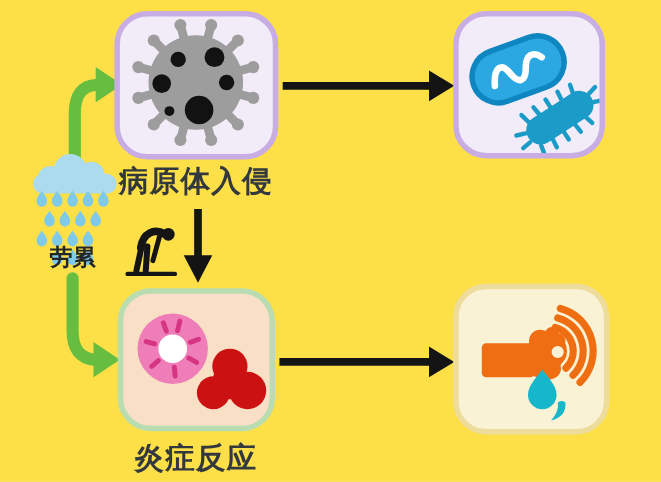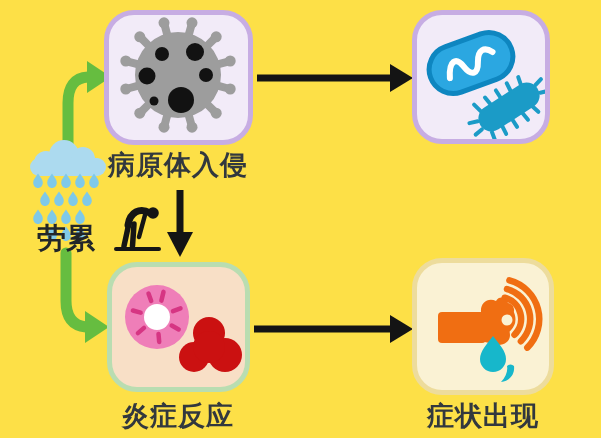--- a/index.html
+++ b/index.html
@@ -30,21 +30,21 @@
     font-size:27px;
     line-height:1.1;
     color:#32383E;
     letter-spacing:1px;
   }
   .cause-label{
     position:absolute;
     left:28px;top:224px;width:76px;
     text-align:center;
     font-weight:bold;
-    font-size:29px;
+    font-size:21px;
     line-height:1;
     color:#222629;
   }
   svg{display:block;}
   .abs{position:absolute;}
 </style>
 </head>
 <body>
 
 <div class="stage">
@@ -181,21 +181,20 @@
       </g>
       <rect x="21" y="49" width="48" height="31" rx="4" fill="#F06E12"></rect>
       <path d="M 64 49 C 63 40 71 34 79 38 C 82 32 90 34 91 40 C 97 41 99 48 95 52 C 98 55 97 61 92 63 L 93 72 C 93 80 84 84 76 81 L 64 78 Z" fill="#F06E12"></path>
       <circle cx="90" cy="57" r="5.5" fill="#FAF2D4"></circle>
       <g fill="#17B7CB">
         <path d="M 76 73 C 82 81 89 88 89 96 A 13 13 0 0 1 63 96 C 63 88 70 81 76 73 Z"></path>
         <path d="M 97 103 C 98 111 93 118 84 119 C 89 114 91 108 90 103 C 92.5 101 95 101 97 103 Z"></path>
       </g>
     </svg>
   </div>
-  <div class="node-label" style="left:383px;top:402px;">症状出现</div>
 
   <svg class="abs" style="left:20px;top:138px;" width="92" height="112" viewBox="0 0 92 112">
     <g fill="#ACDAEF">
       <circle cx="26" cy="25" r="12"></circle>
         <circle cx="44" cy="17" r="15"></circle>
       <circle cx="63" cy="21" r="12"></circle>
         <circle cx="75" cy="29" r="9"></circle>
       <rect x="10" y="20" width="76" height="18" rx="9"></rect>
     </g>
     <g fill="#7FC9E9">

